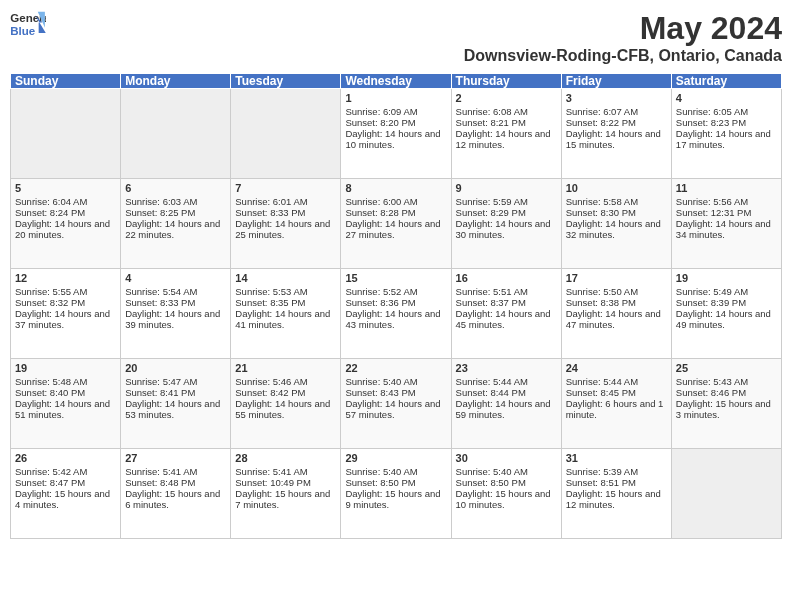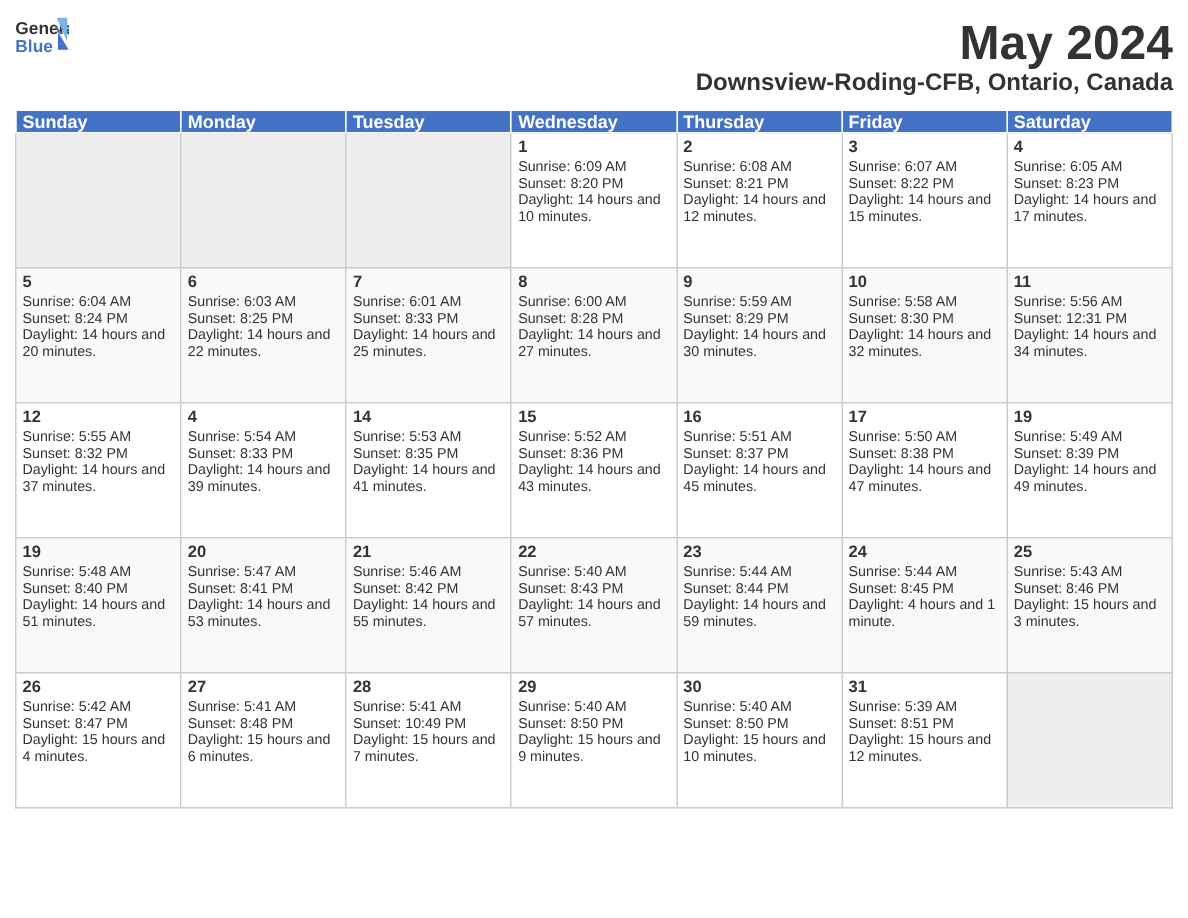--- a/index.html
+++ b/index.html
@@ -131,21 +131,21 @@
         <td><span class="day-num">16</span><span>Sunrise: 5:51 AM</span><br><span>Sunset: 8:37 PM</span><br><span>Daylight: 14 hours and 45 minutes.</span></td>
         <td><span class="day-num">17</span><span>Sunrise: 5:50 AM</span><br><span>Sunset: 8:38 PM</span><br><span>Daylight: 14 hours and 47 minutes.</span></td>
         <td><span class="day-num">19</span><span>Sunrise: 5:49 AM</span><br><span>Sunset: 8:39 PM</span><br><span>Daylight: 14 hours and 49 minutes.</span></td>
       </tr>
       <tr>
         <td><span class="day-num">19</span><span>Sunrise: 5:48 AM</span><br><span>Sunset: 8:40 PM</span><br><span>Daylight: 14 hours and 51 minutes.</span></td>
         <td><span class="day-num">20</span><span>Sunrise: 5:47 AM</span><br><span>Sunset: 8:41 PM</span><br><span>Daylight: 14 hours and 53 minutes.</span></td>
         <td><span class="day-num">21</span><span>Sunrise: 5:46 AM</span><br><span>Sunset: 8:42 PM</span><br><span>Daylight: 14 hours and 55 minutes.</span></td>
         <td><span class="day-num">22</span><span>Sunrise: 5:40 AM</span><br><span>Sunset: 8:43 PM</span><br><span>Daylight: 14 hours and 57 minutes.</span></td>
         <td><span class="day-num">23</span><span>Sunrise: 5:44 AM</span><br><span>Sunset: 8:44 PM</span><br><span>Daylight: 14 hours and 59 minutes.</span></td>
-        <td><span class="day-num">24</span><span>Sunrise: 5:44 AM</span><br><span>Sunset: 8:45 PM</span><br><span>Daylight: 4 hours and 1 minute.</span></td>
+        <td><span class="day-num">24</span><span>Sunrise: 5:44 AM</span><br><span>Sunset: 8:45 PM</span><br><span>Daylight: 6 hours and 1 minute.</span></td>
         <td><span class="day-num">25</span><span>Sunrise: 5:43 AM</span><br><span>Sunset: 8:46 PM</span><br><span>Daylight: 15 hours and 3 minutes.</span></td>
       </tr>
       <tr>
         <td><span class="day-num">26</span><span>Sunrise: 5:42 AM</span><br><span>Sunset: 8:47 PM</span><br><span>Daylight: 15 hours and 4 minutes.</span></td>
         <td><span class="day-num">27</span><span>Sunrise: 5:41 AM</span><br><span>Sunset: 8:48 PM</span><br><span>Daylight: 15 hours and 6 minutes.</span></td>
         <td><span class="day-num">28</span><span>Sunrise: 5:41 AM</span><br><span>Sunset: 10:49 PM</span><br><span>Daylight: 15 hours and 7 minutes.</span></td>
         <td><span class="day-num">29</span><span>Sunrise: 5:40 AM</span><br><span>Sunset: 8:50 PM</span><br><span>Daylight: 15 hours and 9 minutes.</span></td>
         <td><span class="day-num">30</span><span>Sunrise: 5:40 AM</span><br><span>Sunset: 8:50 PM</span><br><span>Daylight: 15 hours and 10 minutes.</span></td>
         <td><span class="day-num">31</span><span>Sunrise: 5:39 AM</span><br><span>Sunset: 8:51 PM</span><br><span>Daylight: 15 hours and 12 minutes.</span></td>
         <td class="empty"></td>

